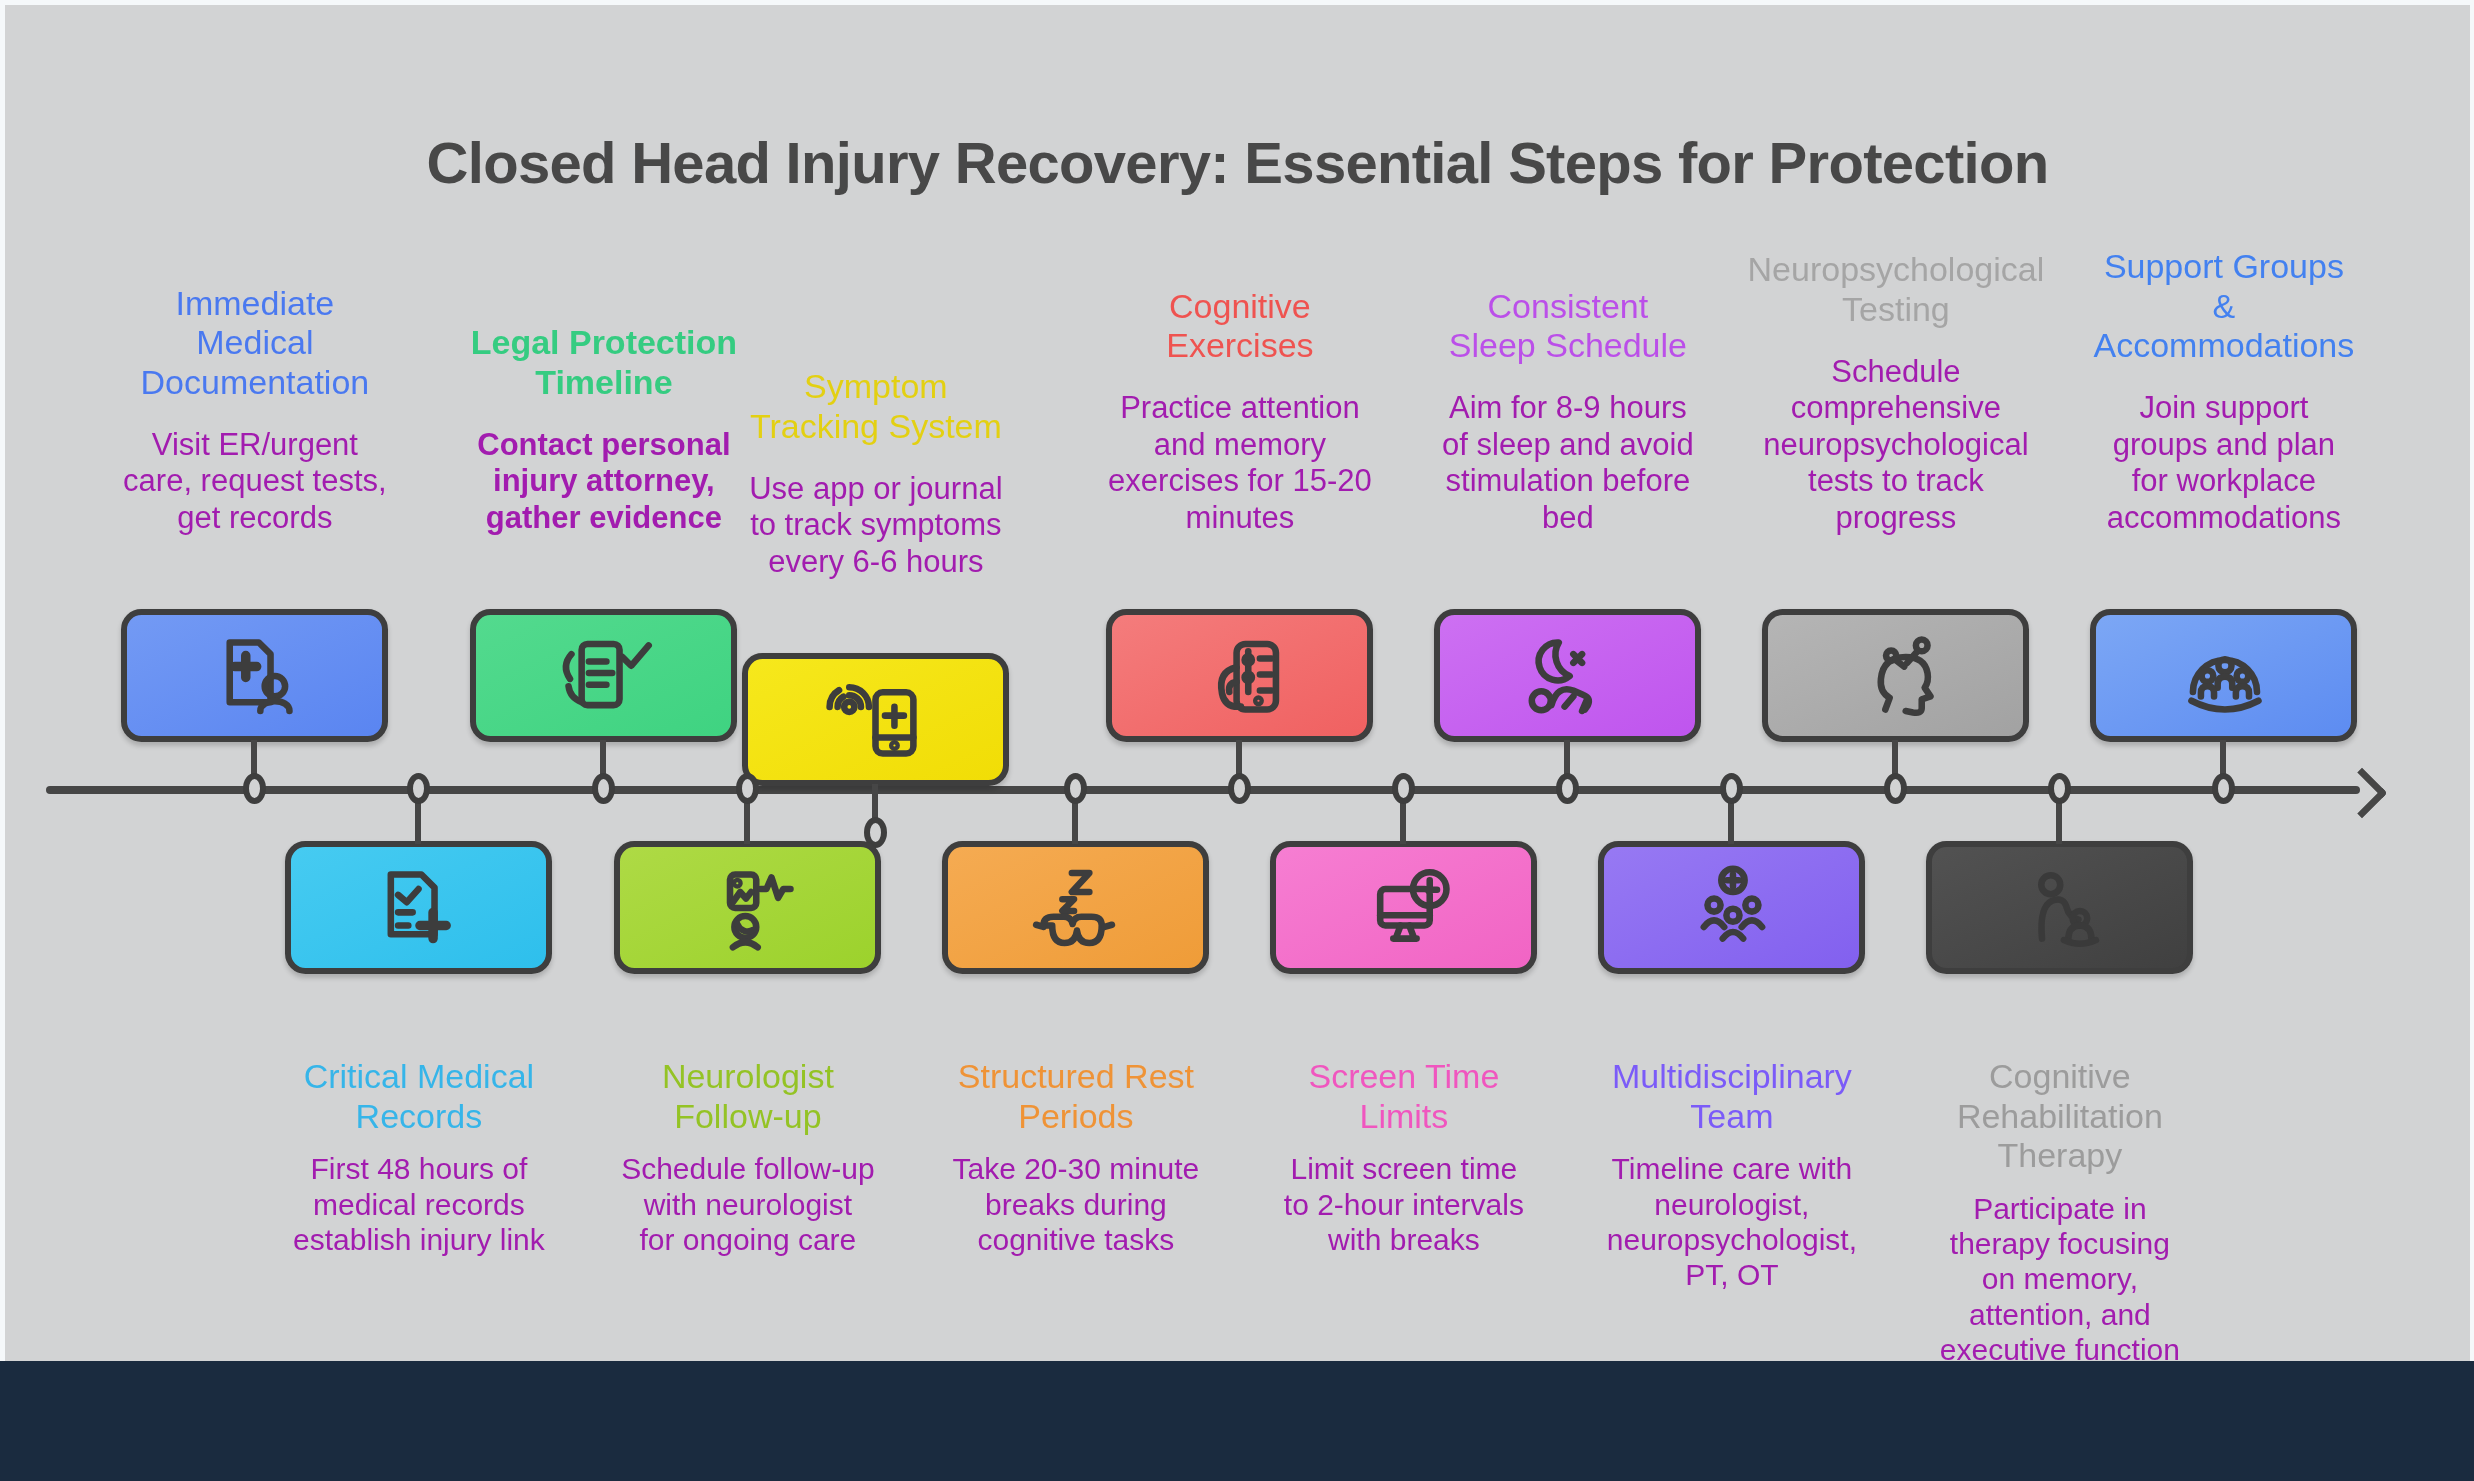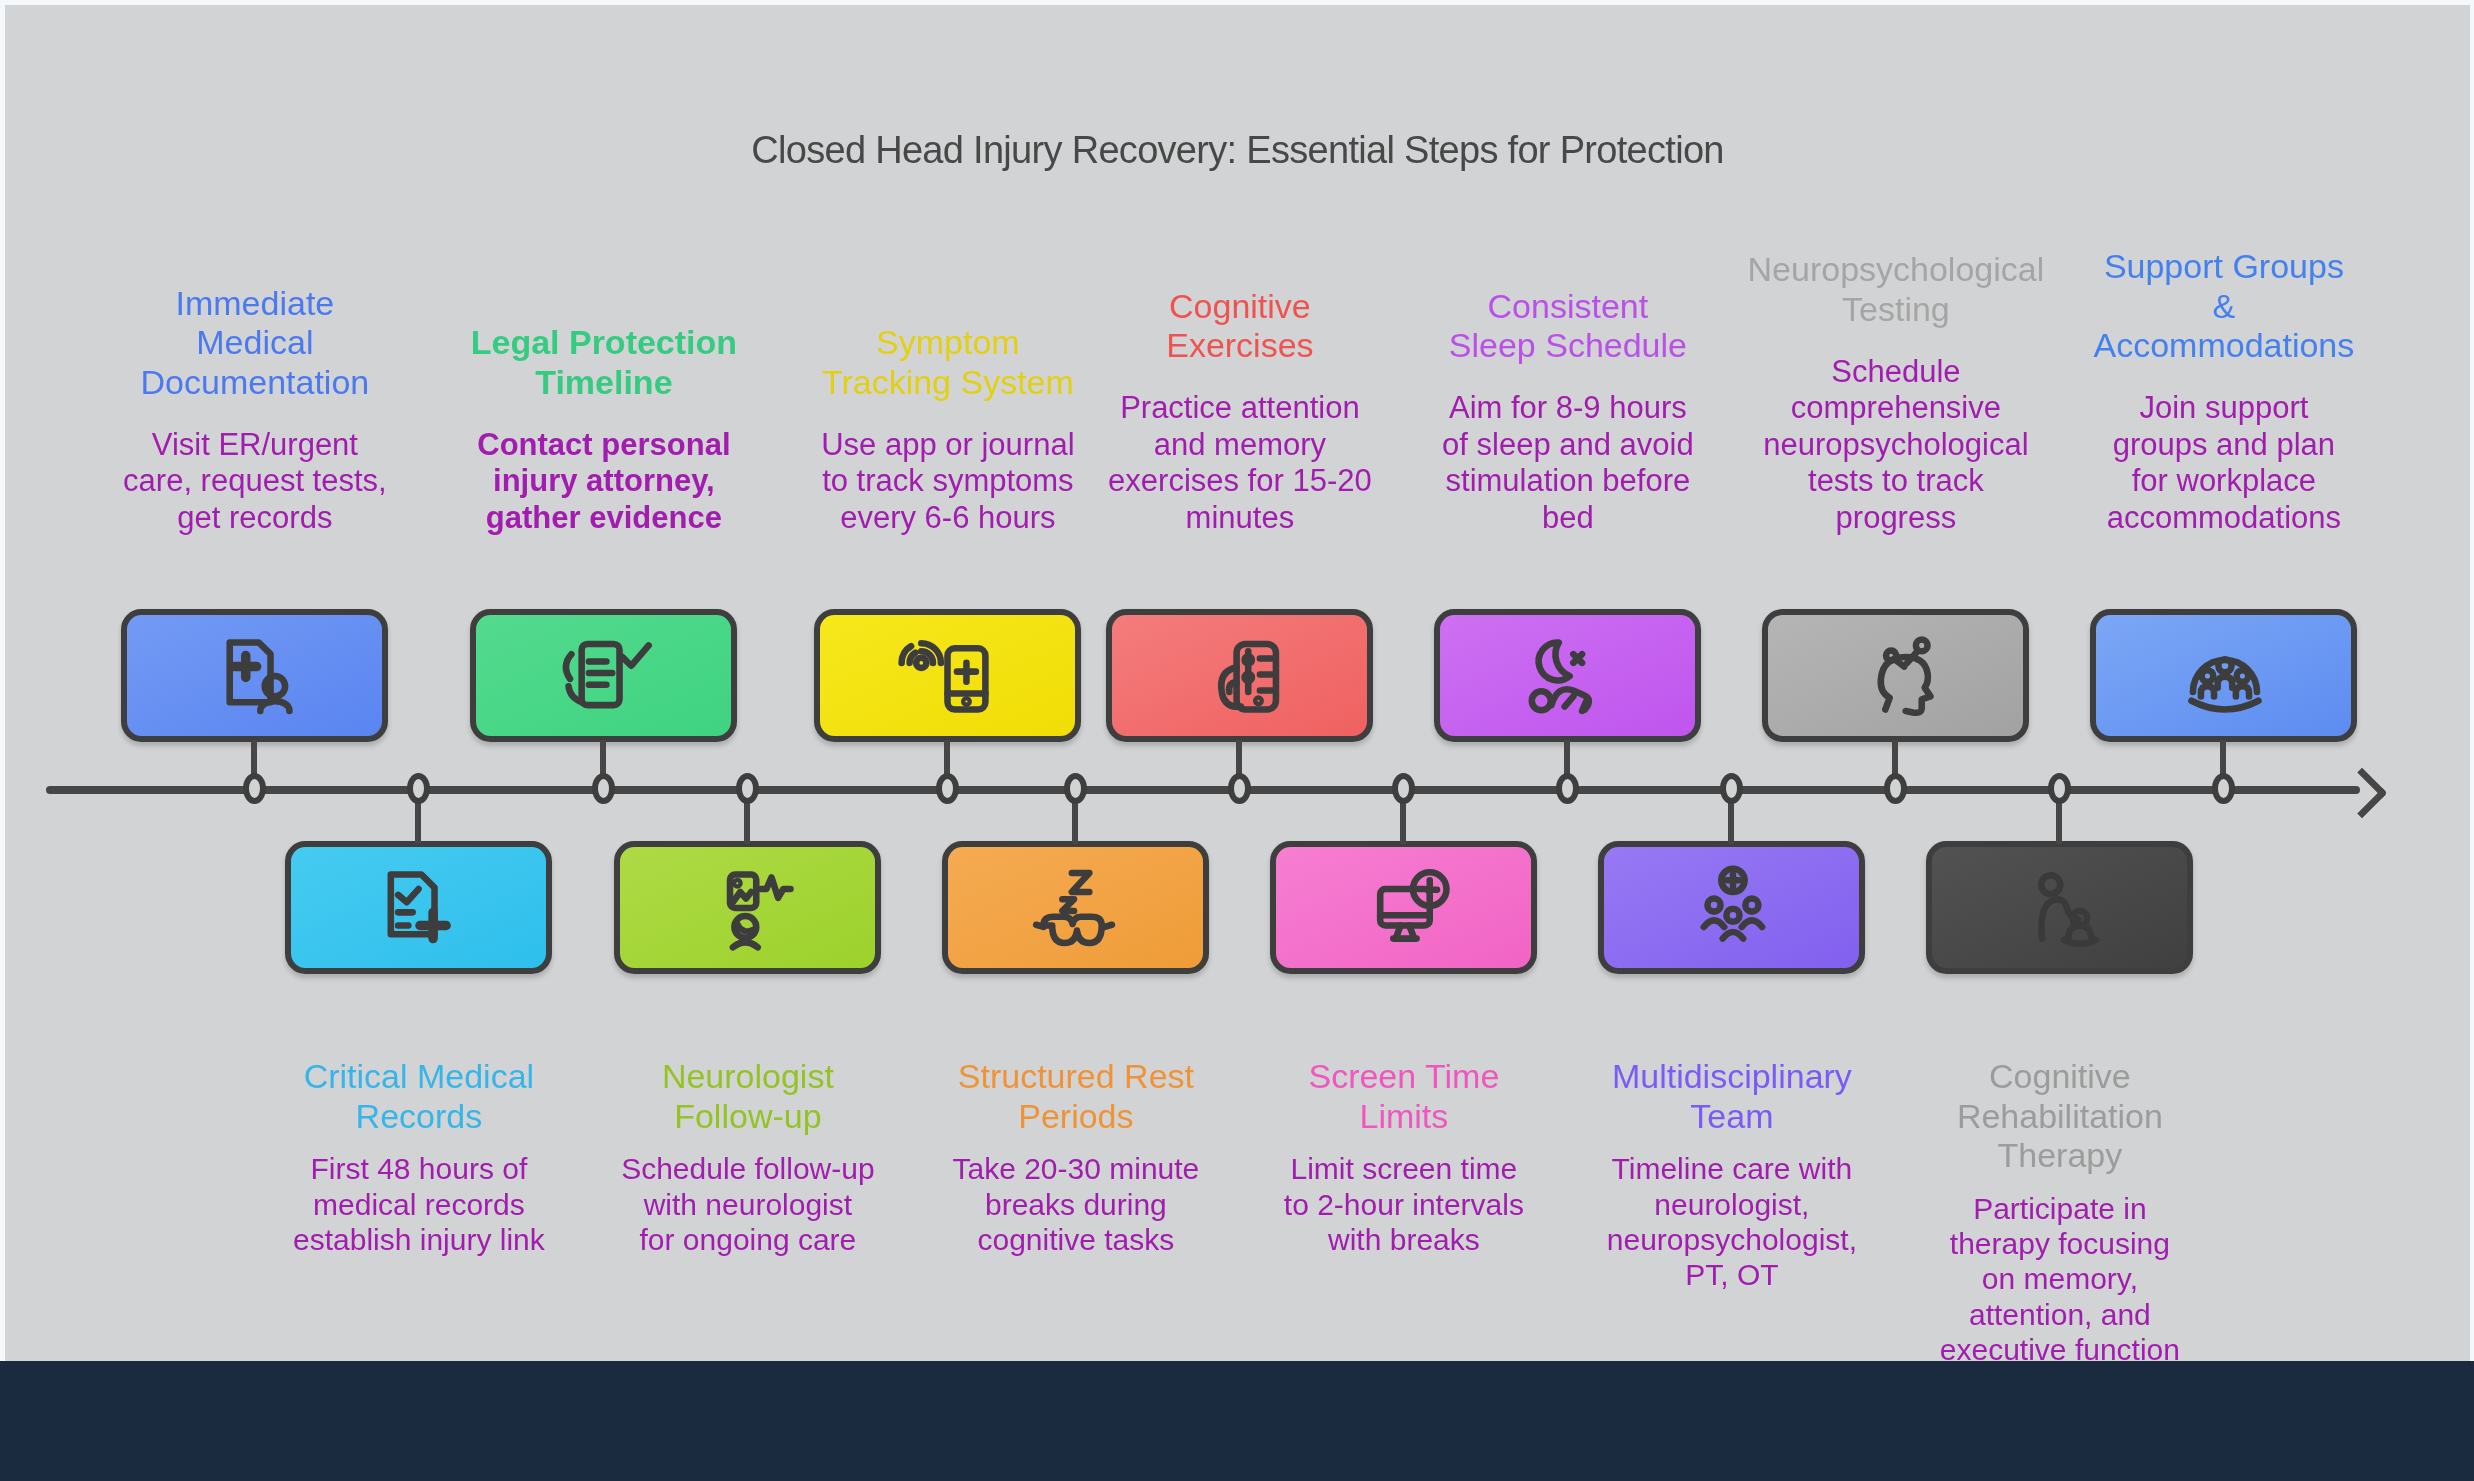--- a/index.html
+++ b/index.html
@@ -11,21 +11,21 @@
   .canvas{
     position:absolute;top:5.4px;left:5.4px;right:5.4px;height:1356px;
     background:#d2d3d4;overflow:hidden;
   }
   .footer-bar{
     position:absolute;left:0;right:0;bottom:0;height:120px;
     background:#1a2b3f;
   }
   .main-title{
     position:absolute;top:124px;left:0;width:100%;
-    text-align:center;font-size:38px;font-weight:normal;color:#484848;
+    text-align:center;font-size:58px;font-weight:bold;color:#484848;
     letter-spacing:-0.7px;
   }
   
   .t-line{
     position:absolute;top:781px;left:41px;width:2314px;height:7.5px;
     background:#464646;border-radius:4.1px;
   }
   .t-arrowhead{
     position:absolute;top:770px;left:2339px;width:29px;height:29px;
     border-top:7.5px solid #464646;border-right:7.5px solid #464646;
@@ -117,21 +117,21 @@
         <rect x="70" y="26" width="52" height="84" rx="8"></rect>
         <path d="M80 50 h24 M80 66 h32 M80 82 h24"></path>
         <path d="M126 44 l12 12 l24 -28"></path>
         <path d="M56 40 q-14 16 -2 34 M52 84 q2 16 18 22"></path>
       </svg>
     </div>
     <div class="stem"></div>
     <div class="dot"></div>
   </div>
 
-  <div class="step top" style="left: 796px; --accent: #e3d012; --g1: #f6e81c; --g2: #f1dd06;">
+  <div class="step top" style="left: 724px; margin-top: 44px; --accent: #e3d012; --g1: #f6e81c; --g2: #f1dd06;">
     <div class="t-txt">
       <div class="heading">Symptom
 Tracking System</div>
       <div class="body-text">Use app or journal
 to track symptoms
 every 6-6 hours</div>
     </div>
     <div class="icon-box">
       <svg class="icon-svg" width="163" height="102" viewBox="0 0 200 140">
         <circle cx="64" cy="52" r="7"></circle>

